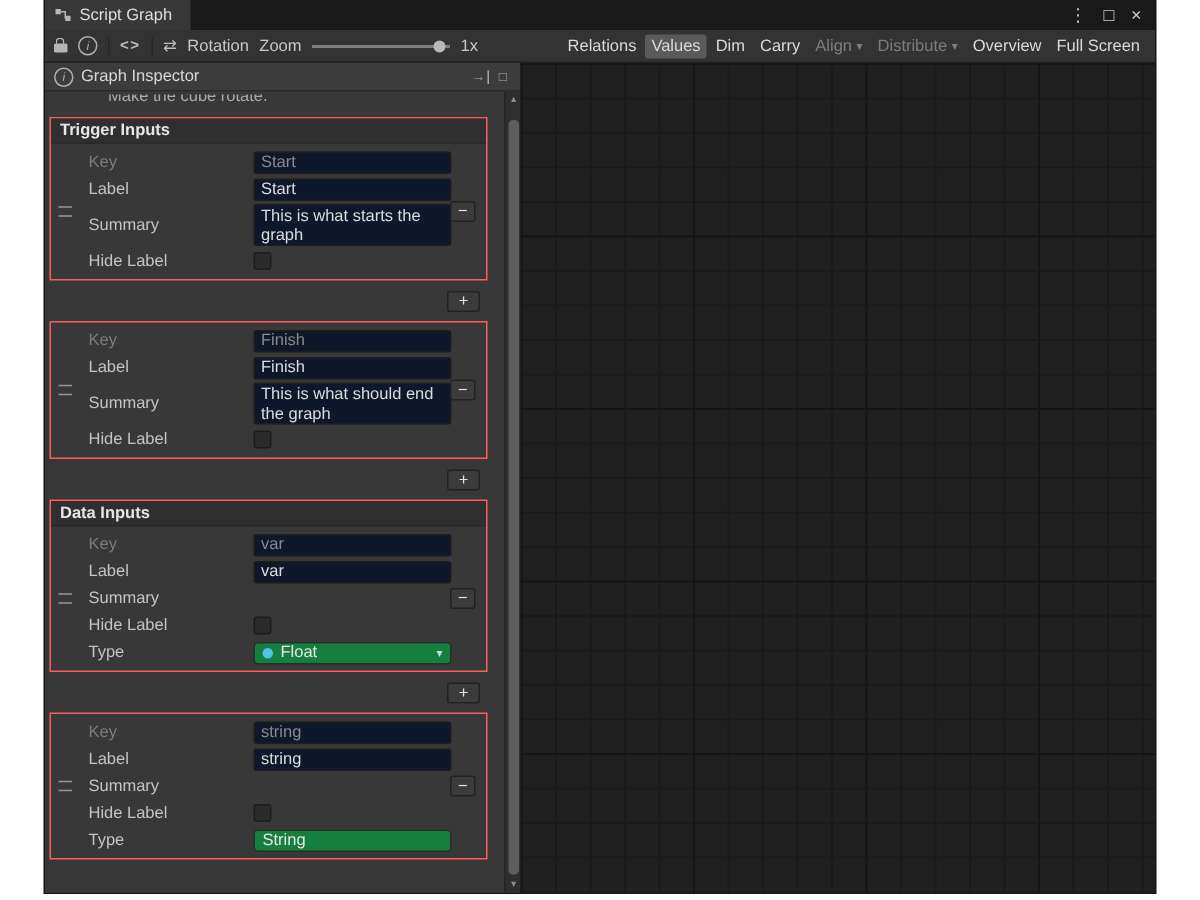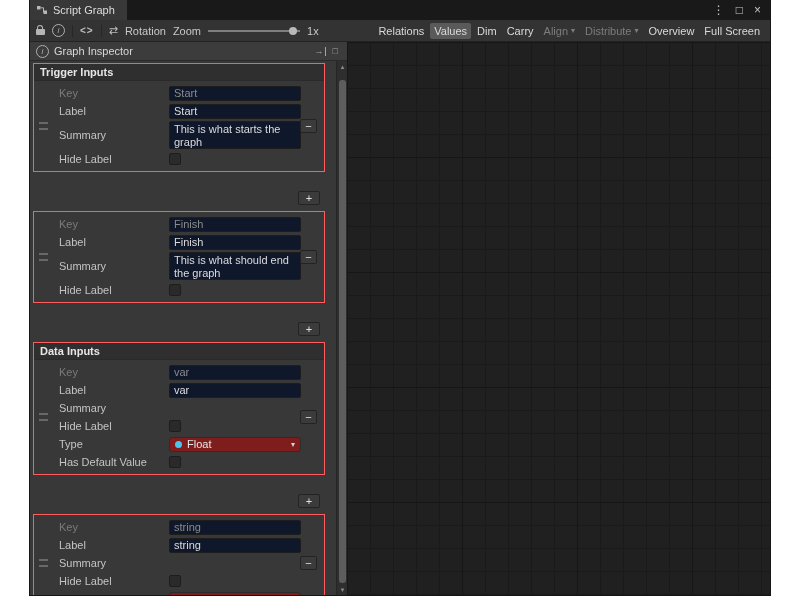--- a/index.html
+++ b/index.html
@@ -45,34 +45,34 @@
   .sb-arrow{color:#8c8c8c;font-size:7px;height:9px;line-height:9px;flex:none}
   .sb-thumb{width:7px;flex:1;margin:9px 0 2px 0;background:#5d5d5d;border-radius:3px}
   .graph{flex:1;background:#202020;
     background-image:
       linear-gradient(#161616 1px,transparent 1px),linear-gradient(90deg,#161616 1px,transparent 1px),
       linear-gradient(#1a1a1a 1px,transparent 1px),linear-gradient(90deg,#1a1a1a 1px,transparent 1px);
     background-size:115px 115px,115px 115px,23px 23px,23px 23px}
   
   .desc-clip{height:11px;overflow:hidden;padding-left:42px;color:#ababab;margin-bottom:4px}
   .desc-clip span{display:block;line-height:13px;margin-top:-5px}
-  .section{margin:0 11px 16px 3px;border:1px solid #ff5d5d;background:#383838}
+  .section{margin:0 11px 4px 3px;border:1px solid #ff5d5d;background:#383838}
   .sec-header{height:16px;background:#2f2f2f;border-bottom:1px solid #2a2a2a;
               display:flex;align-items:center;padding-left:6px;font-weight:bold;color:#e6e6e6}
   .item{position:relative;padding:3px 0}
   .row{display:flex;align-items:center;height:18px;padding-left:25px}
   .row.tall{height:30px}
   .lbl{width:110px;flex:none;color:#c4c4c4}
   .row.dim .lbl{color:#7b7b7b}
   .fld{width:132px;height:15px;background:#0f172a;border:1px solid #1d1d1d;border-radius:2px;
        color:#dcdcdc;padding:0 4px;font:inherit;box-sizing:border-box;outline:none}
   .row.dim .fld{color:#8a8a8a}
   textarea.fld{height:28px;resize:none;line-height:13px;padding:1px 4px;overflow:hidden}
   .chk{width:12px;height:12px;background:#2a2a2a;border:1px solid #1d1d1d;border-radius:2px;box-sizing:border-box}
-  .dd{width:132px;height:15px;box-sizing:border-box;background:#7f1d1d;border:1px solid #2c2c2c;border-radius:3px;
+  .dd{width:132px;height:15px;box-sizing:border-box;background:#15803d;border:1px solid #2c2c2c;border-radius:3px;
       display:flex;align-items:center;gap:5px;padding:0 5px;color:#e6e6e6}
   .dot{width:7px;height:7px;border-radius:50%;flex:none}
   .dd-caret{margin-left:auto;font-size:8px;color:#d2d2d2}
   .handle{position:absolute;left:5px;top:50%;width:9px;height:5px;transform:translateY(-50%);
           border-top:1px solid #989898;border-bottom:1px solid #989898}
   .btn-remove{position:absolute;right:7px;top:50%;transform:translateY(-50%);width:17px;height:14px;
               background:#3b3b3b;border:1px solid #232323;border-radius:2px;color:#e0e0e0;
               display:flex;align-items:center;justify-content:center;font-size:11px;line-height:1;box-sizing:border-box}
   .list-footer{height:15px;display:flex;justify-content:flex-end;padding:3px 16px 0 0;margin-bottom:5px}
   .btn-add{width:22px;height:14px;background:#3b3b3b;border:1px solid #232323;border-radius:2px;color:#e0e0e0;
@@ -151,20 +151,23 @@
         <span class="panel-title">Graph Inspector</span>
         <span class="ph-icons">
           <span class="dock-glyph">→</span>
           <span>□</span>
         </span>
       </div>
 
       <div class="panel-body">
         <div class="panel-content">
 
+          <div class="desc-clip">
+            <span>Make the cube rotate.</span>
+          </div>
 
           <div class="section" style="border-color: rgb(255, 93, 93);">
             <div class="sec-header">Trigger Inputs</div>
             <div class="item">
               <span class="handle"></span>
               <div class="row dim">
                 <span class="lbl">Key</span>
                 <input class="fld" readonly="" value="Start" style="">
               </div>
               <div class="row">
@@ -232,24 +235,20 @@
                 <span class="chk"></span>
               </div>
               <div class="row">
                 <span class="lbl">Type</span>
                 <span class="dd">
                   <span class="dot" style="background: rgb(79, 196, 232);"></span>
                   <span>Float</span>
                   <span class="dd-caret">▾</span>
                 </span>
               </div>
-              <div class="row">
-                <span class="lbl">Has Default Value</span>
-                <span class="chk"></span>
-              </div>
               <span class="btn-remove">−</span>
             </div>
           </div>
           <div class="list-footer">
             <span class="btn-add">+</span>
           </div>
 
           <div class="section" style="border-color: rgb(255, 93, 93);">
             <div class="item">
               <span class="handle"></span>

